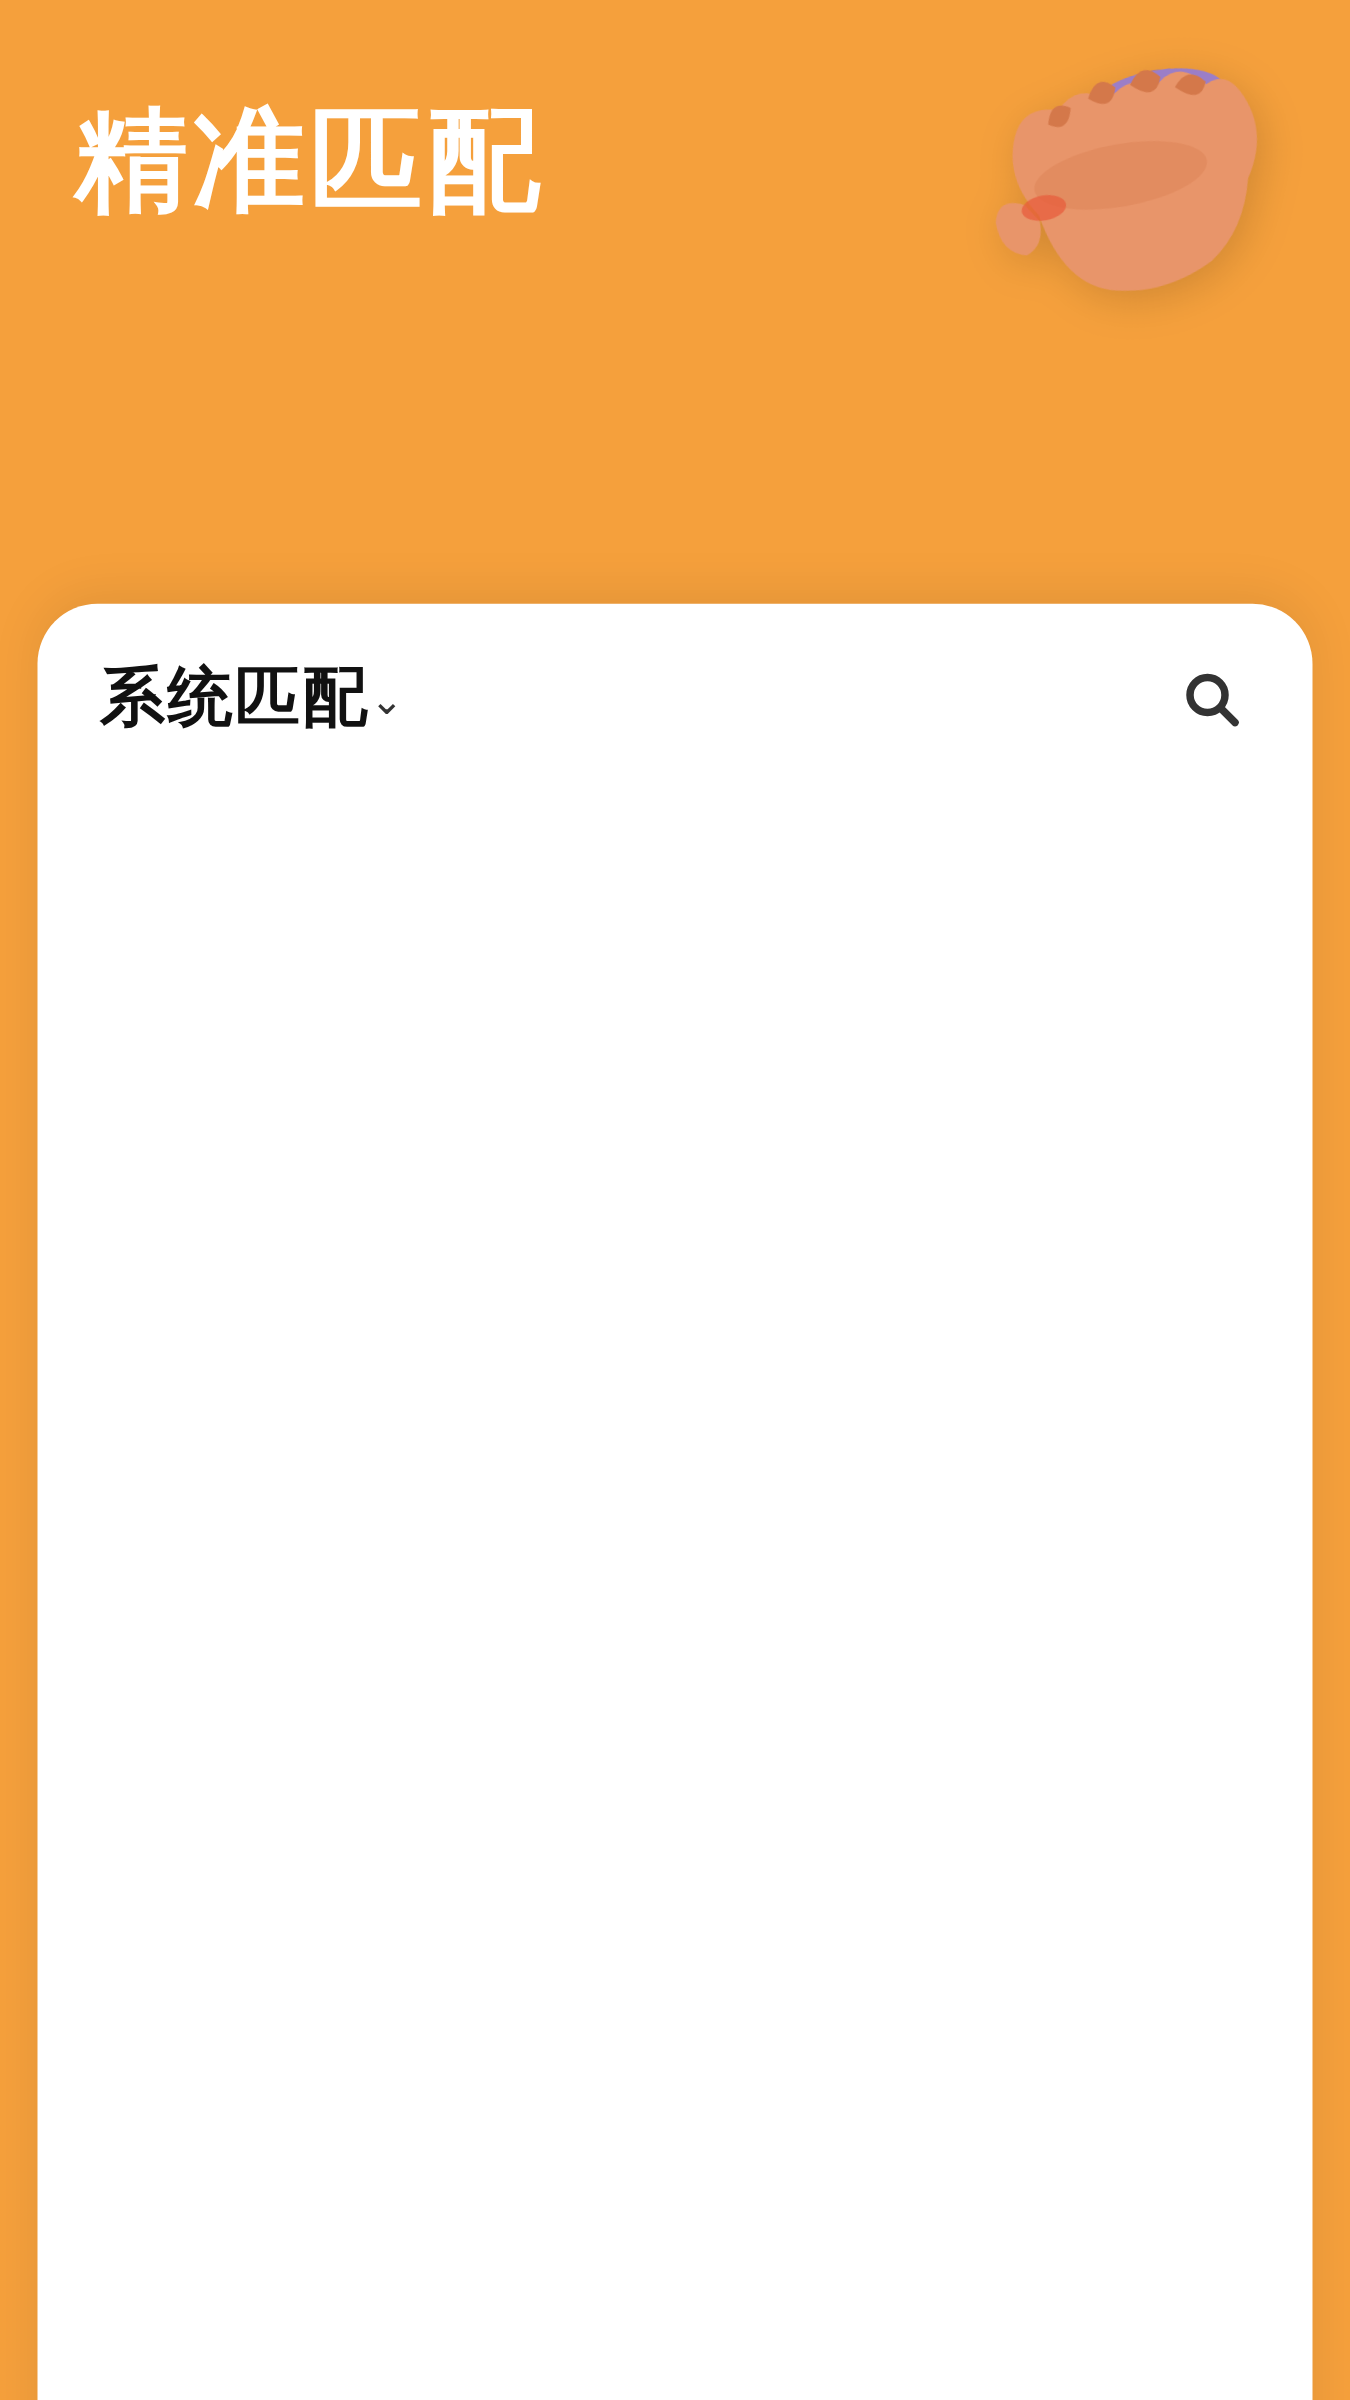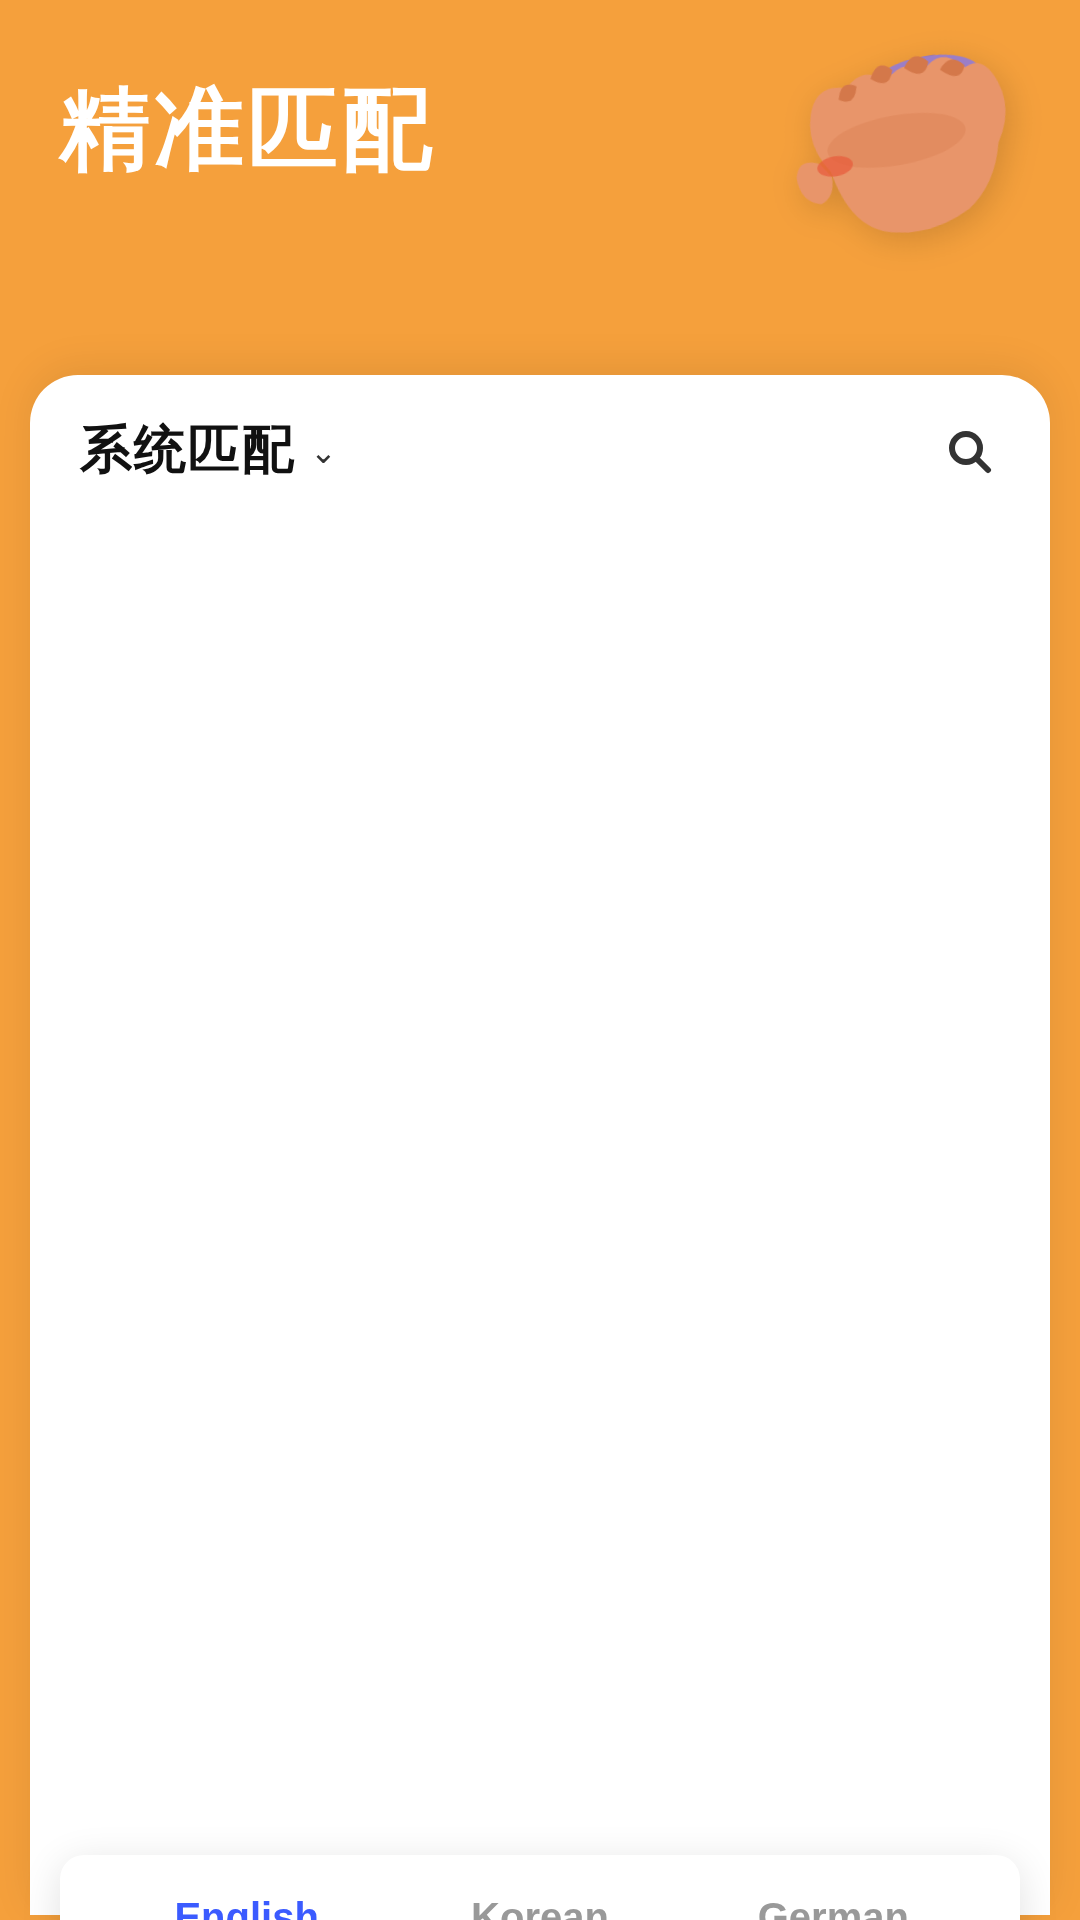--- a/index.html
+++ b/index.html
@@ -8,21 +8,21 @@
       width: 1080px;
       min-height: 1920px;
       background: #F5A03C;
       font-family: -apple-system, 'PingFang SC', 'Microsoft YaHei', sans-serif;
       overflow-x: hidden;
     }
 
     .hero-section {
       position: relative;
       padding: 80px 50px 40px 60px;
-      height: 375px;
+      height: 483px;
       overflow: hidden;
     }
 
     .hero-title {
       color: #fff;
       font-size: 90px;
       font-weight: 800;
       line-height: 1.1;
       letter-spacing: 4px;
     }
@@ -51,21 +51,20 @@
     .search-bar {
       display: flex;
       align-items: center;
       justify-content: space-between;
       padding: 0 10px;
     }
 
     .search-bar-left {
       display: flex;
       align-items: center;
-      gap: 14px;
     }
 
     .search-bar-title {
       font-size: 52px;
       font-weight: 700;
       color: #111;
       letter-spacing: 2px;
     }
 
     .chevron-down {

